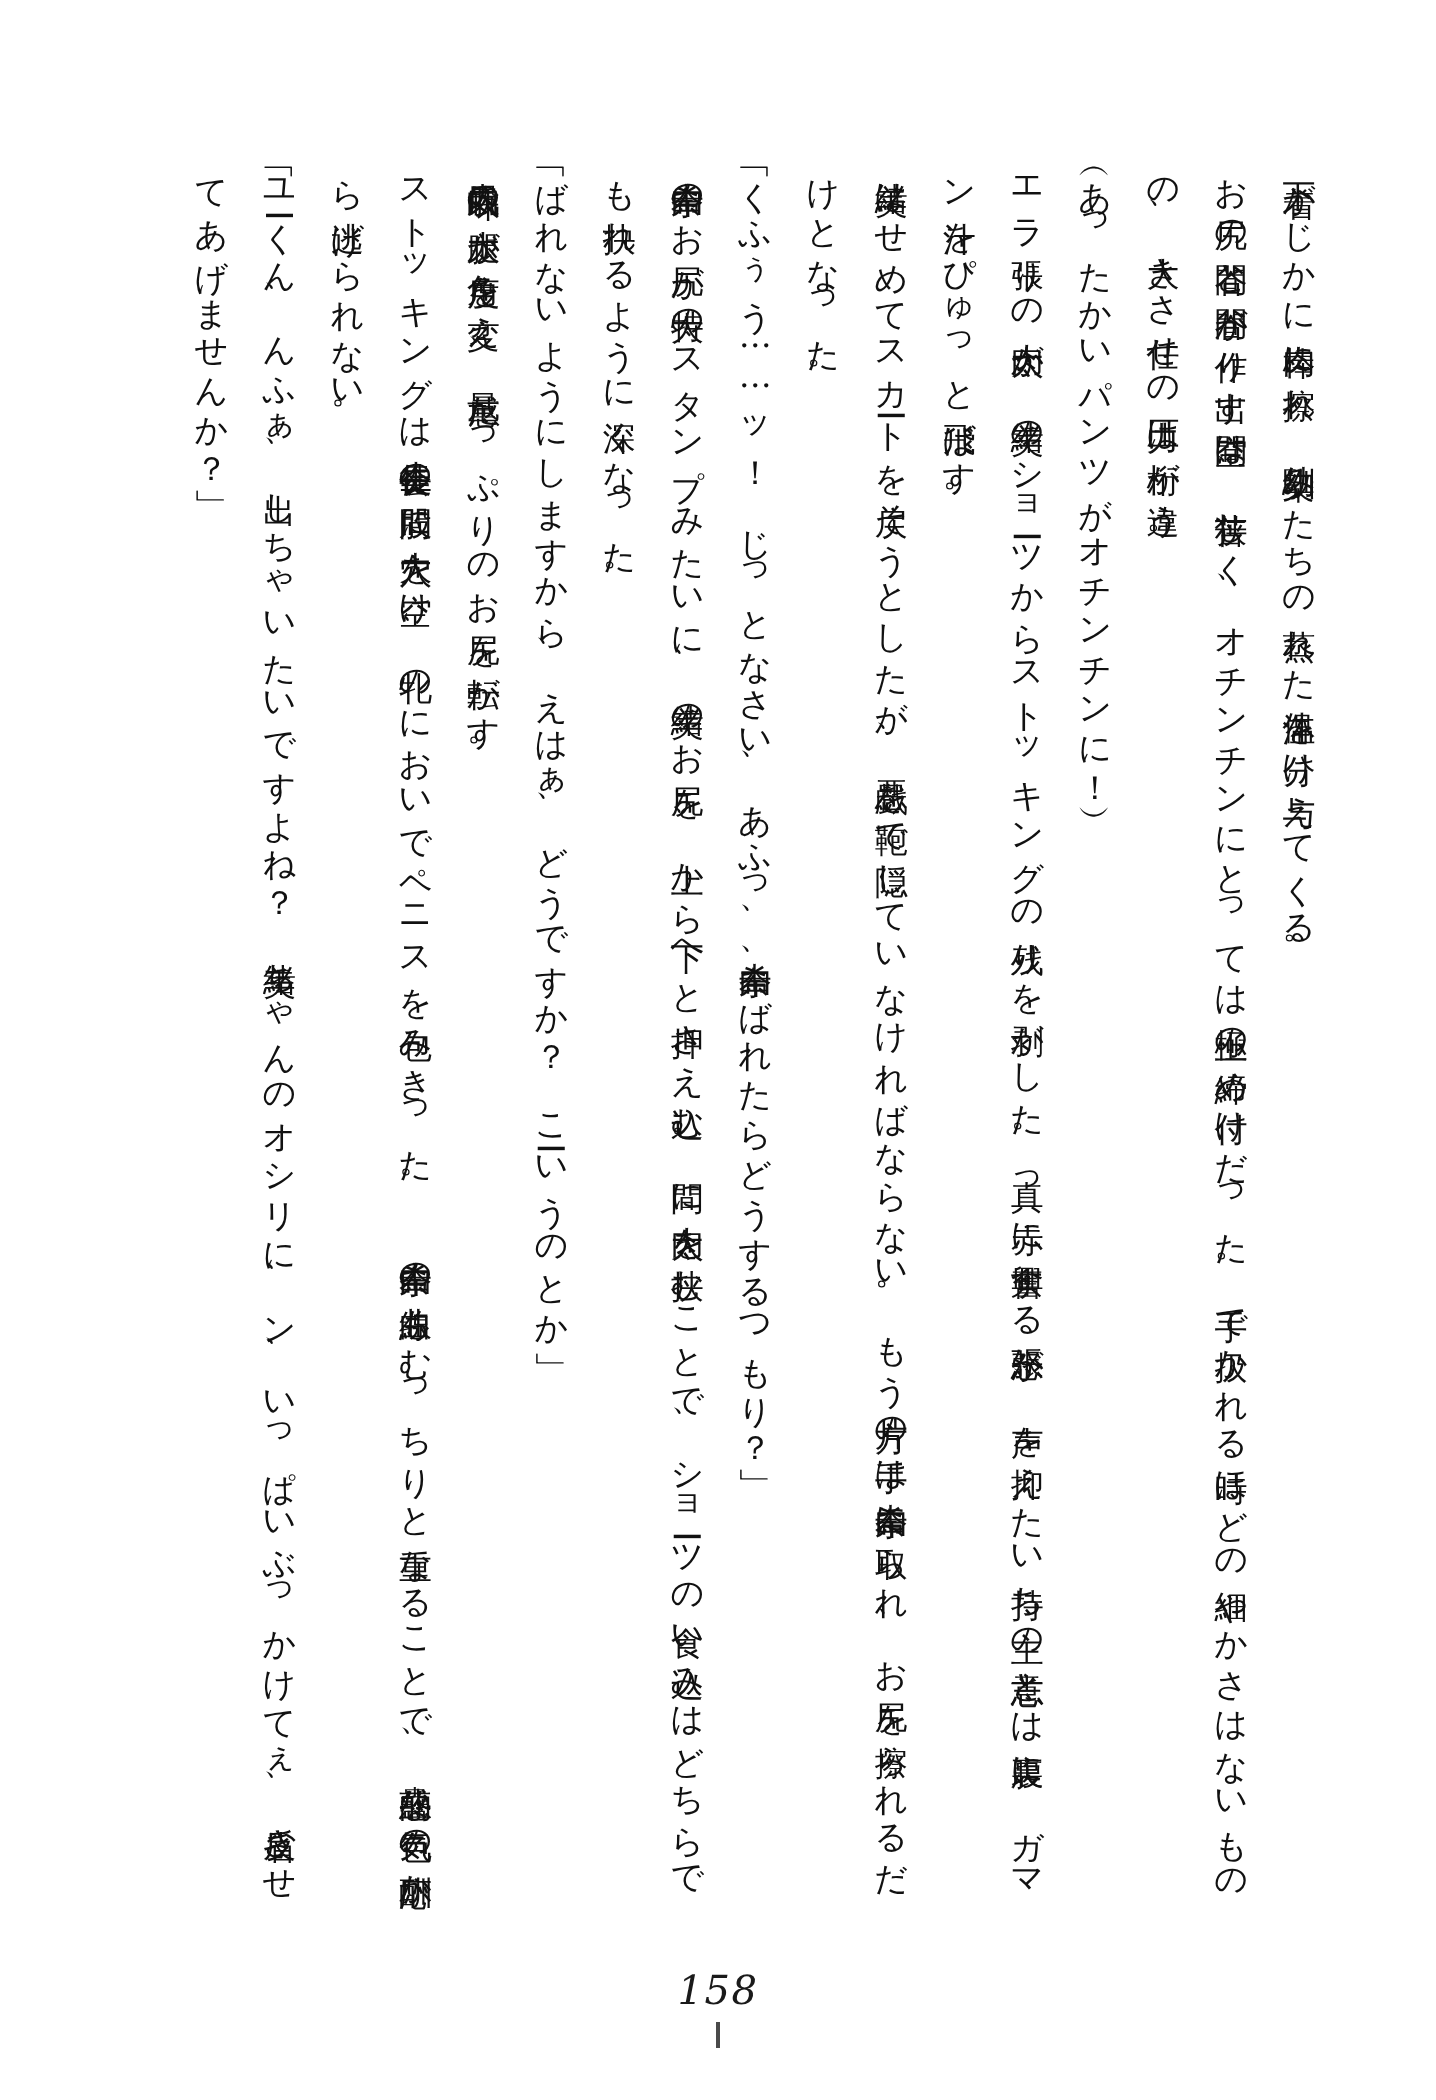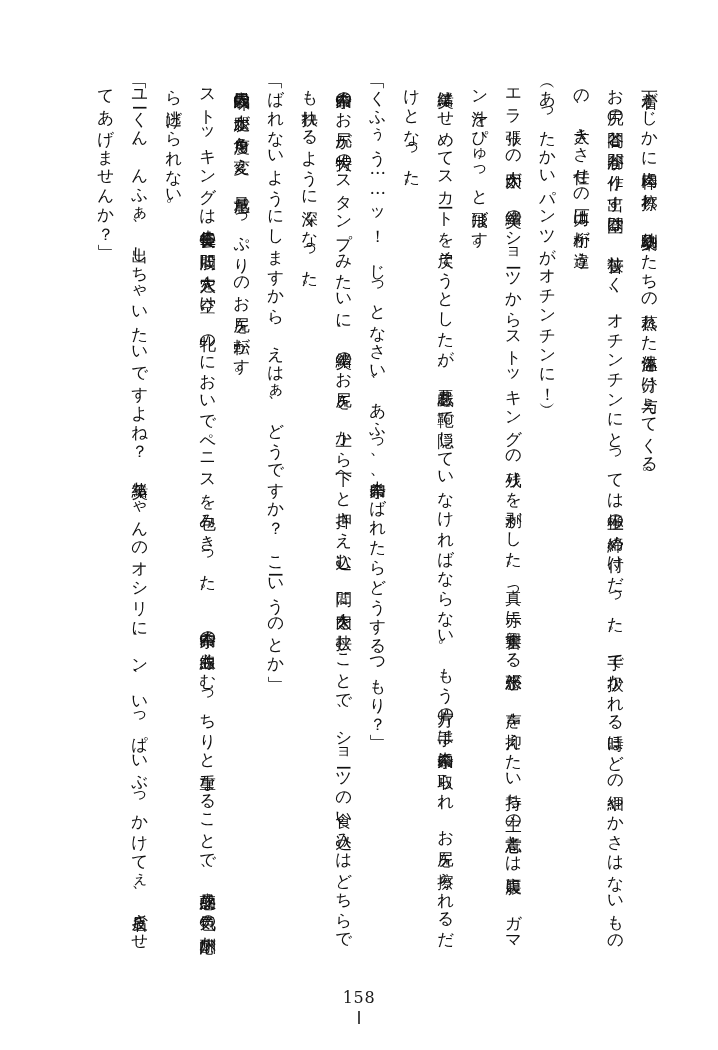--- a/index.html
+++ b/index.html
@@ -46,23 +46,24 @@
   .footer {
     position: absolute;
     bottom: 26px;
     left: 0;
     width: 100%;
     text-align: center;
   }
 
   .page-number {
     font-family: "DejaVu Serif", "Liberation Serif", serif;
-    font-size: 16px;
+    font-size: 20px;
     color: #1a1a1a;
     letter-spacing: 0.04em;
+    font-style: italic;
   }
 
   .footer-mark {
     margin: 4px auto 0 auto;
     width: 2px;
     height: 13px;
     background: #4a4a4a;
   }
 </style>
 </head>

